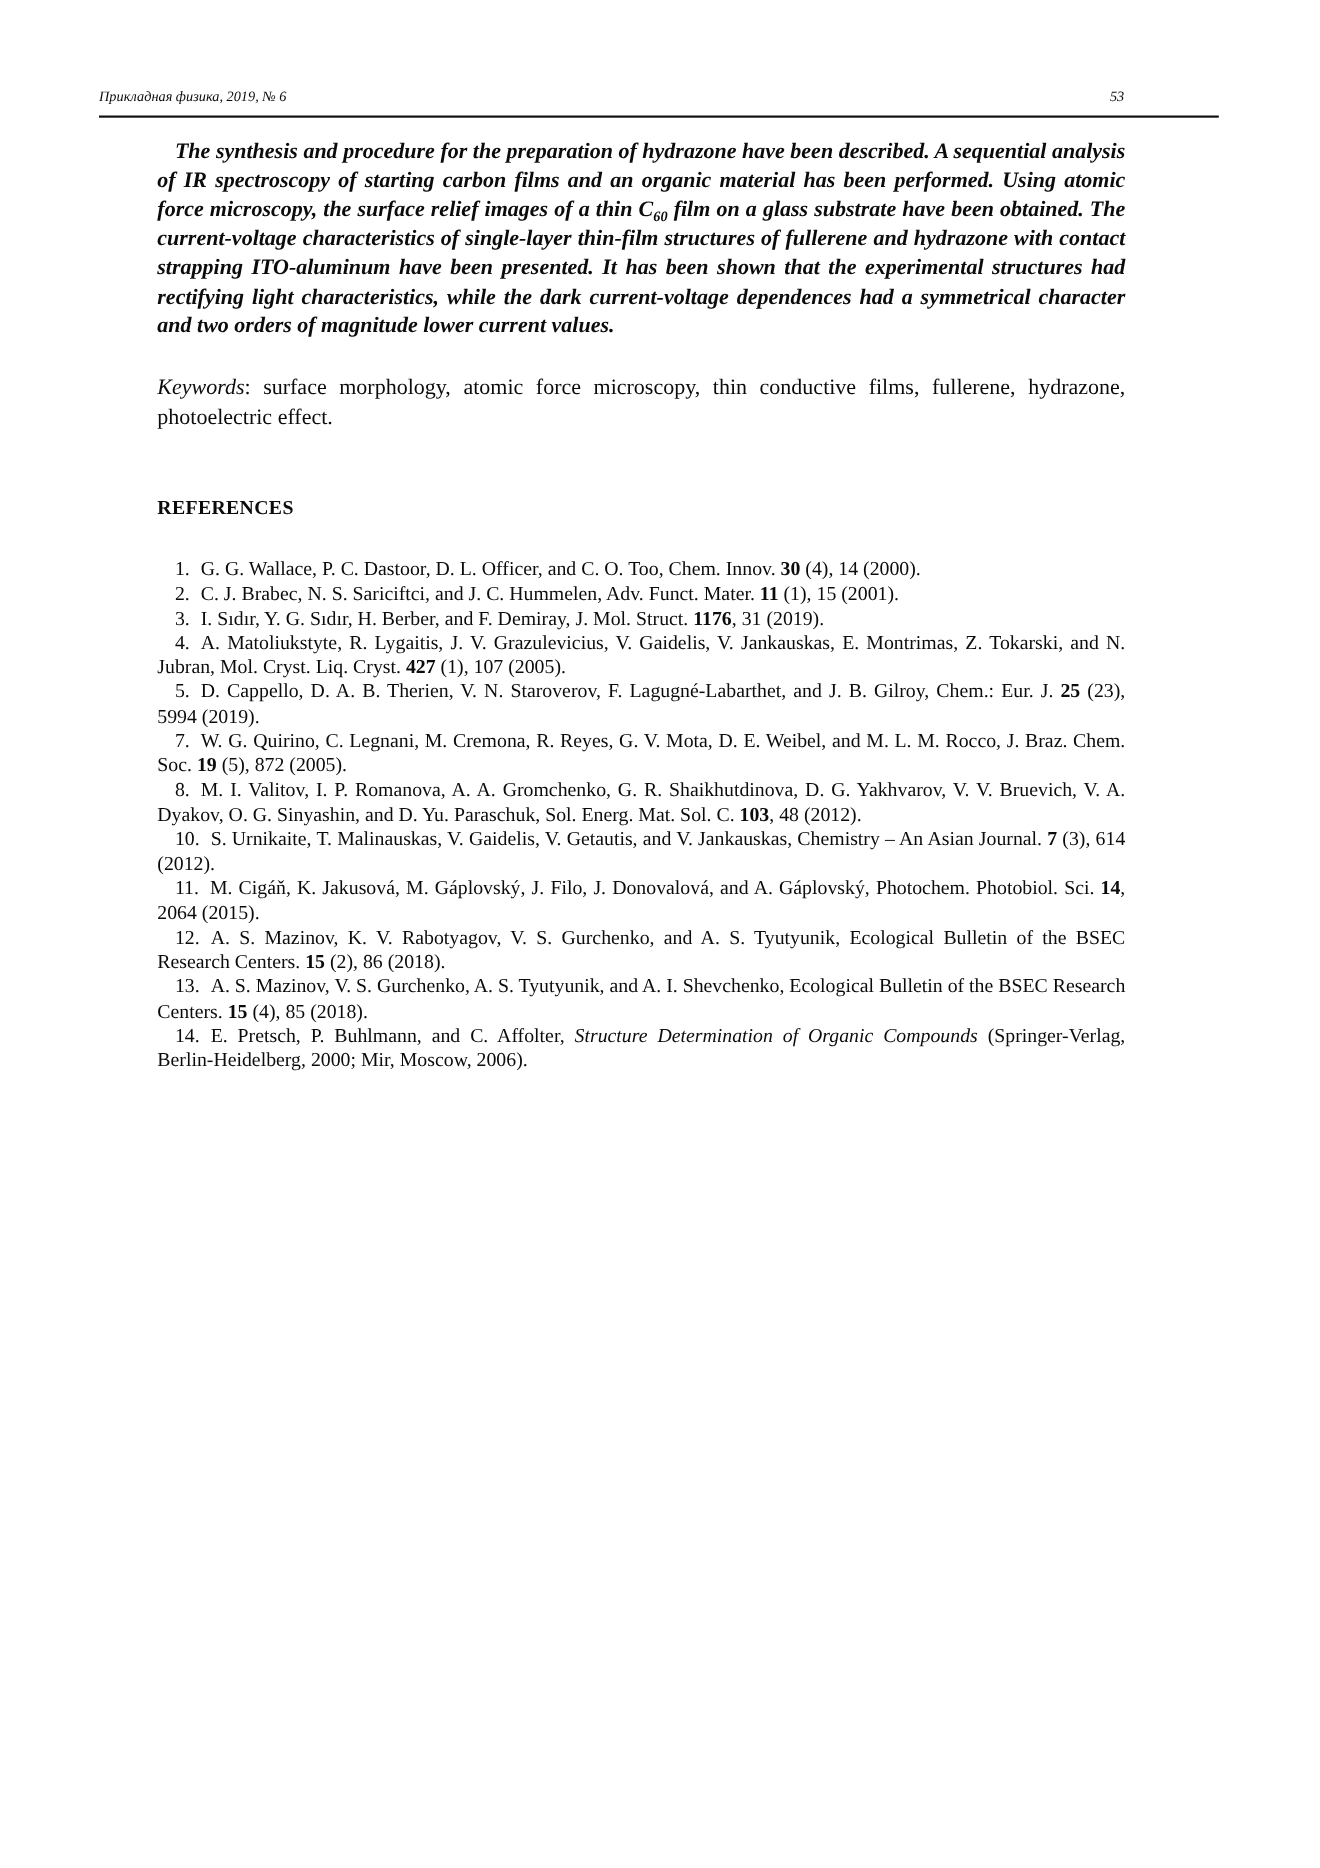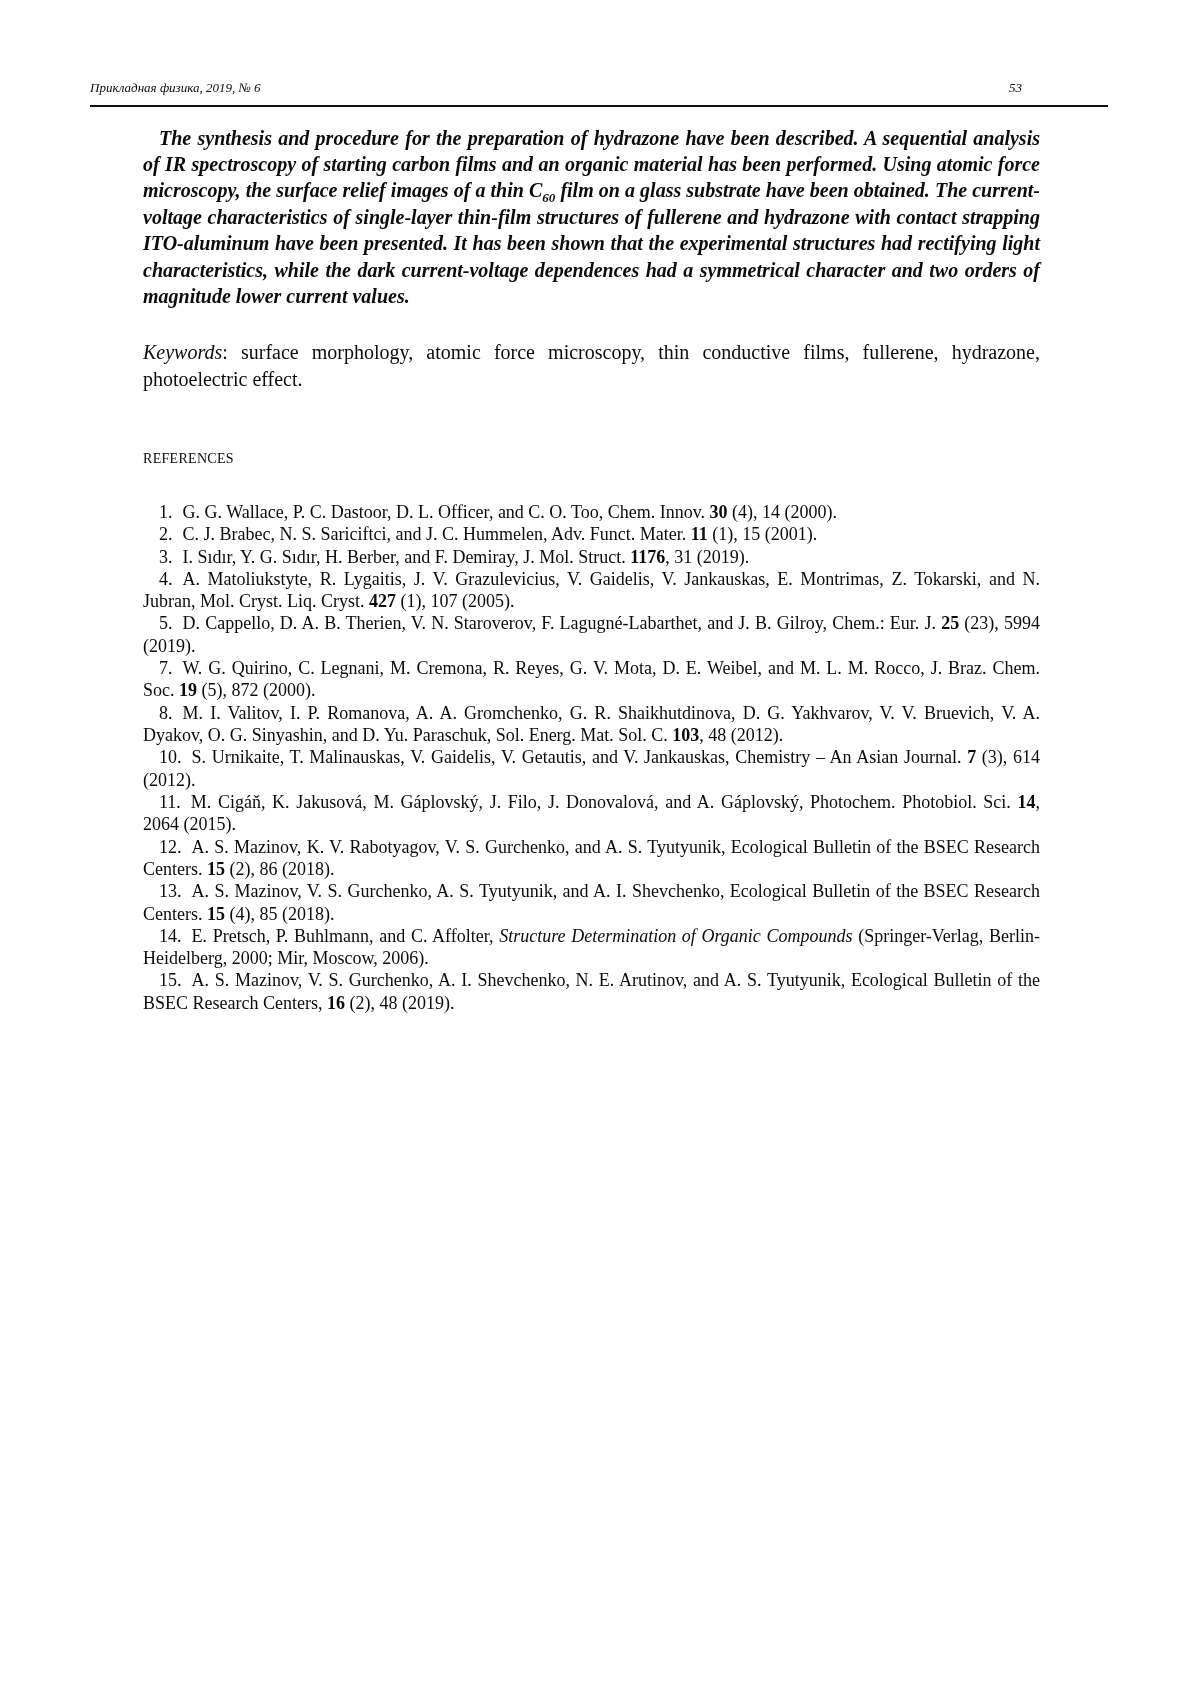--- a/index.html
+++ b/index.html
@@ -24,41 +24,41 @@
     align-items: baseline;
     font-style: italic;
     font-size: 13px;
     line-height: 1.2;
     padding-bottom: 9px;
   }
   .pagenum { padding-right: 86px; text-align: right; }
   .rule { border-top: 2.5px solid #111; }
   .body-block {
     margin-left: 53px;
-    margin-right: 68px;
+    margin-right: 85px;
   }
   .abstract {
     margin-top: 18px;
     font-size: 20px;
     font-weight: bold;
     font-style: italic;
     line-height: 1.32;
     text-align: justify;
     text-indent: 16px;
   }
   .keywords {
     margin-top: 30px;
     font-size: 20px;
     line-height: 1.34;
     text-align: justify;
   }
   .ref-title {
     margin-top: 58px;
-    font-size: 14px;
-    font-weight: normal;
+    font-size: 18px;
+    font-weight: bold;
     letter-spacing: 0.3px;
   }
   .ref-list { margin-top: 34px; }
   .ref-item {
     font-size: 18px;
     line-height: 1.24;
     text-align: justify;
     text-indent: 16px;
   }
   .ref-num { margin-right: 10px; }
@@ -85,24 +85,23 @@
     <p class="keywords"><span class="i">Keywords</span><span>: surface morphology, atomic force microscopy, thin conductive films, fullerene, hydrazone, photoelectric effect.</span></p>
 
     <h2 class="ref-title">REFERENCES</h2>
 
     <div class="ref-list">
         <p class="ref-item"><span class="ref-num">1.</span><span class="ref-text"><span>G. G. Wallace, P. C. Dastoor, D. L. Officer, and C. O. Too, Chem. Innov. </span><span class="b">30</span><span> (4), 14 (2000).</span></span></p>
         <p class="ref-item"><span class="ref-num">2.</span><span class="ref-text"><span>C. J. Brabec, N. S. Sariciftci, and J. C. Hummelen, Adv. Funct. Mater. </span><span class="b">11</span><span> (1), 15 (2001).</span></span></p>
         <p class="ref-item"><span class="ref-num">3.</span><span class="ref-text"><span>I. Sıdır, Y. G. Sıdır, H. Berber, and F. Demiray, J. Mol. Struct. </span><span class="b">1176</span><span>, 31 (2019).</span></span></p>
         <p class="ref-item"><span class="ref-num">4.</span><span class="ref-text"><span>A. Matoliukstyte, R. Lygaitis, J. V. Grazulevicius, V. Gaidelis, V. Jankauskas, E. Montrimas, Z. Tokarski, and N. Jubran, Mol. Cryst. Liq. Cryst. </span><span class="b">427</span><span> (1), 107 (2005).</span></span></p>
         <p class="ref-item"><span class="ref-num">5.</span><span class="ref-text"><span>D. Cappello, D. A. B. Therien, V. N. Staroverov, F. Lagugné-Labarthet, and J. B. Gilroy, Chem.: Eur. J. </span><span class="b">25</span><span> (23), 5994 (2019).</span></span></p>
-        <p class="ref-item"><span class="ref-num">7.</span><span class="ref-text"><span>W. G. Quirino, C. Legnani, M. Cremona, R. Reyes, G. V. Mota, D. E. Weibel, and M. L. M. Rocco, J. Braz. Chem. Soc. </span><span class="b">19</span><span> (5), 872 (2000).</span></span></p>
+        <p class="ref-item"><span class="ref-num">7.</span><span class="ref-text"><span>W. G. Quirino, C. Legnani, M. Cremona, R. Reyes, G. V. Mota, D. E. Weibel, and M. L. M. Rocco, J. Braz. Chem. Soc. </span><span class="b">19</span><span> (5), 872 (2005).</span></span></p>
         <p class="ref-item"><span class="ref-num">8.</span><span class="ref-text"><span>M. I. Valitov, I. P. Romanova, A. A. Gromchenko, G. R. Shaikhutdinova, D. G. Yakhvarov, V. V. Bruevich, V. A. Dyakov, O. G. Sinyashin, and D. Yu. Paraschuk, Sol. Energ. Mat. Sol. C. </span><span class="b">103</span><span>, 48 (2012).</span></span></p>
         <p class="ref-item"><span class="ref-num">10.</span><span class="ref-text"><span>S. Urnikaite, T. Malinauskas, V. Gaidelis, V. Getautis, and V. Jankauskas, Chemistry – An Asian Journal. </span><span class="b">7</span><span> (3), 614 (2012).</span></span></p>
         <p class="ref-item"><span class="ref-num">11.</span><span class="ref-text"><span>M. Cigáň, K. Jakusová, M. Gáplovský, J. Filo, J. Donovalová, and A. Gáplovský, Photochem. Photobiol. Sci. </span><span class="b">14</span><span>, 2064 (2015).</span></span></p>
         <p class="ref-item"><span class="ref-num">12.</span><span class="ref-text"><span>A. S. Mazinov, K. V. Rabotyagov, V. S. Gurchenko, and A. S. Tyutyunik, Ecological Bulletin of the BSEC Research Centers. </span><span class="b">15</span><span> (2), 86 (2018).</span></span></p>
         <p class="ref-item"><span class="ref-num">13.</span><span class="ref-text"><span>A. S. Mazinov, V. S. Gurchenko, A. S. Tyutyunik, and A. I. Shevchenko, Ecological Bulletin of the BSEC Research Centers. </span><span class="b">15</span><span> (4), 85 (2018).</span></span></p>
         <p class="ref-item"><span class="ref-num">14.</span><span class="ref-text"><span>E. Pretsch, P. Buhlmann, and C. Affolter, </span><span class="i">Structure Determination of Organic Compounds</span><span> (Springer-Verlag, Berlin-Heidelberg, 2000; Mir, Moscow, 2006).</span></span></p>
-        <p class="ref-item"><span class="ref-num">15.</span><span class="ref-text"><span>A. S. Mazinov, V. S. Gurchenko, A. I. Shevchenko, N. E. Arutinov, and A. S. Tyutyunik, Ecological Bulletin of the BSEC Research Centers, </span><span class="b">16</span><span> (2), 48 (2019).</span></span></p>
       </div>
 
   </div>
 </div>
 
 </body></html>

